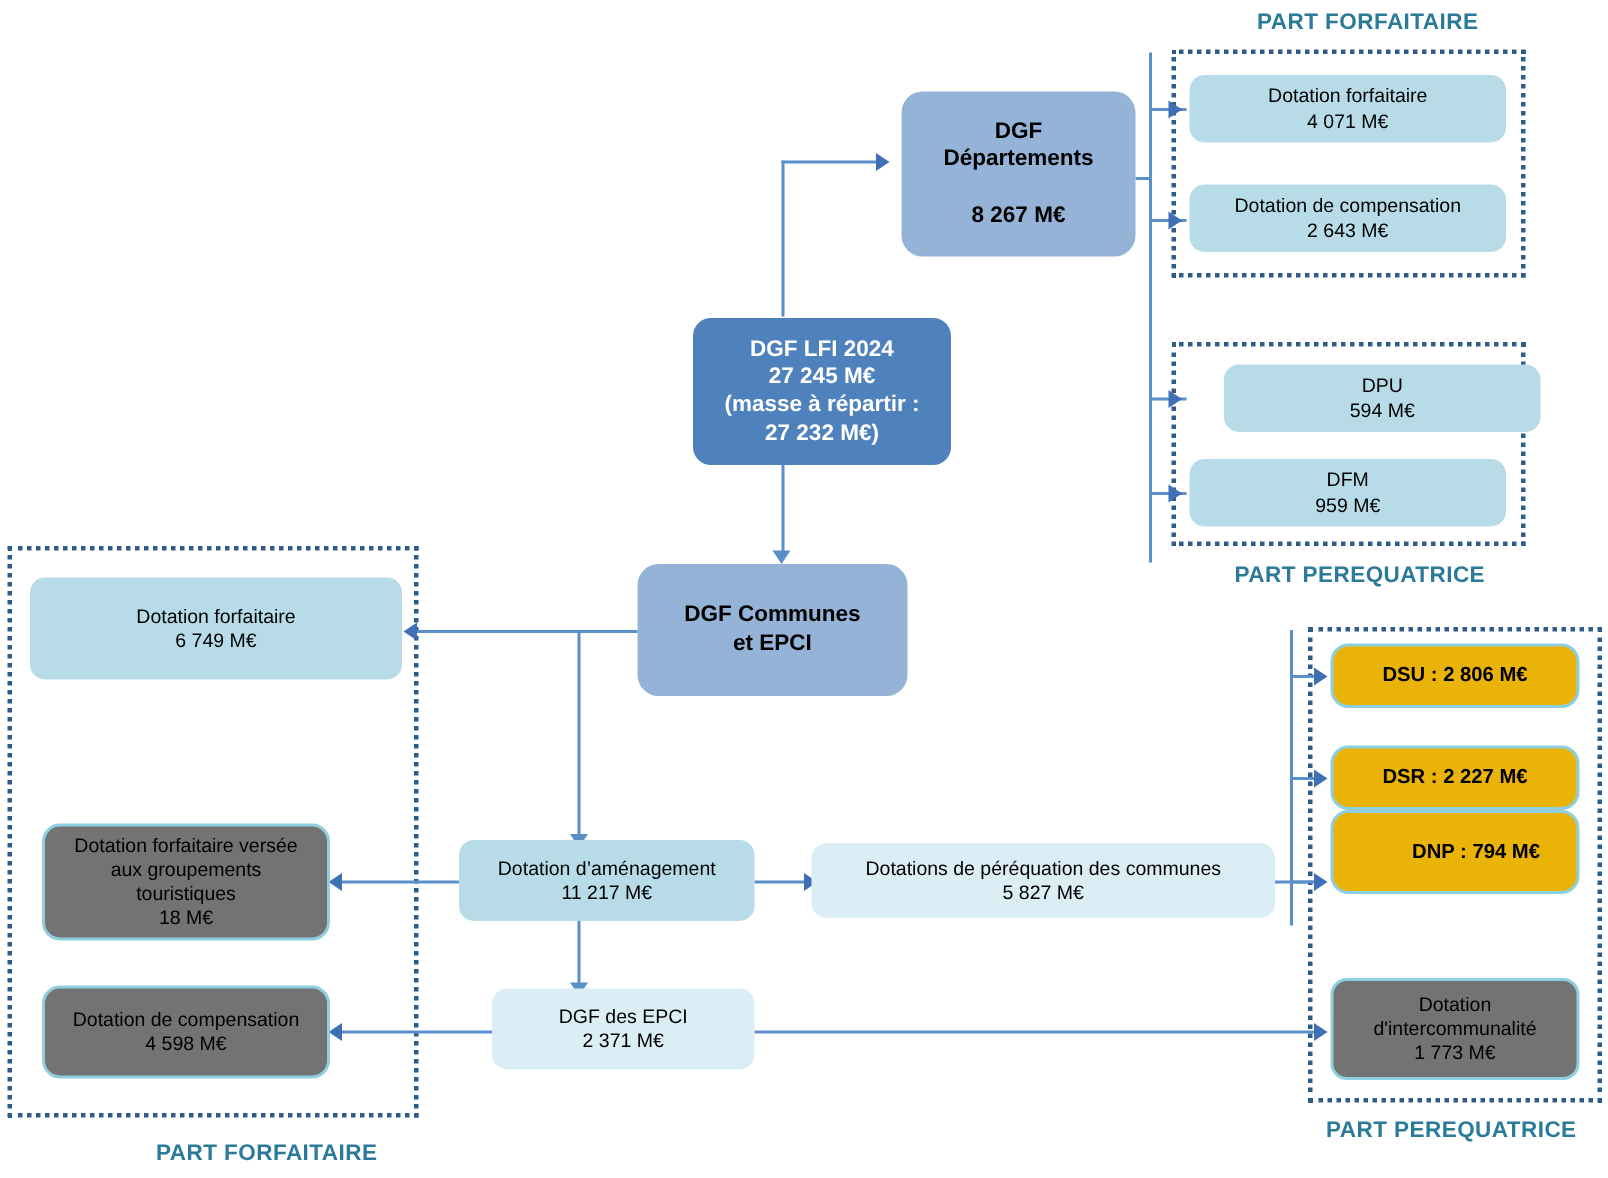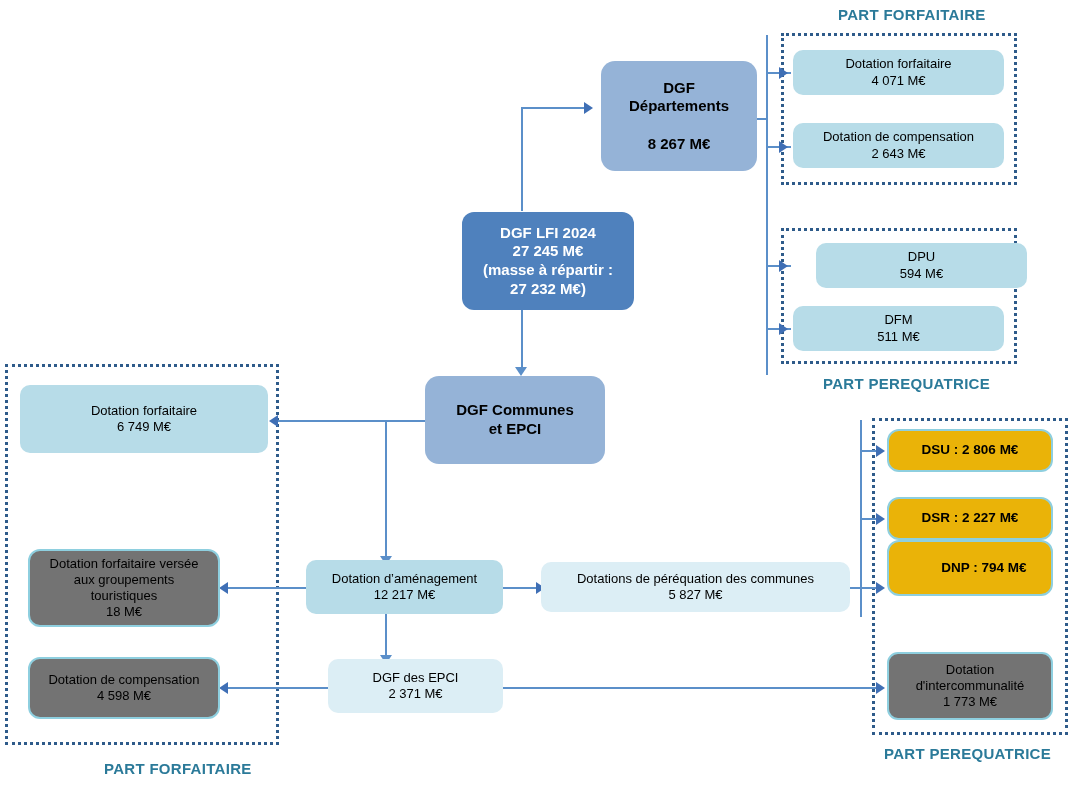--- a/index.html
+++ b/index.html
@@ -134,21 +134,21 @@
 2 643 M€</span>
   </div>
 
   <div class="node n-cyan" style="left:816px;top:243px;width:211px;height:45px;">
     <span class="txt">DPU
 594 M€</span>
   </div>
 
   <div class="node n-cyan" style="left:793px;top:306px;width:211px;height:45px;">
     <span class="txt">DFM
-511 M€</span>
+959 M€</span>
   </div>
 
   <div class="node n-cyan" style="left:20px;top:385px;width:248px;height:68px;">
     <span class="txt">Dotation forfaitaire
 6 749 M€</span>
   </div>
 
   <div class="node n-white" style="left:28px;top:549px;width:192px;height:78px;">
     <span class="txt">Dotation forfaitaire versée
 aux groupements
@@ -156,21 +156,21 @@
 18 M€</span>
   </div>
 
   <div class="node n-white" style="left:28px;top:657px;width:192px;height:62px;">
     <span class="txt">Dotation de compensation
 4 598 M€</span>
   </div>
 
   <div class="node n-cyan" style="left:306px;top:560px;width:197px;height:54px;">
     <span class="txt">Dotation d’aménagement
-12 217 M€</span>
+11 217 M€</span>
   </div>
 
   <div class="node n-pale" style="left:541px;top:562px;width:309px;height:50px;">
     <span class="txt">Dotations de péréquation des communes
 5 827 M€</span>
   </div>
 
   <div class="node n-pale" style="left:328px;top:659px;width:175px;height:54px;">
     <span class="txt">DGF des EPCI
 2 371 M€</span>

